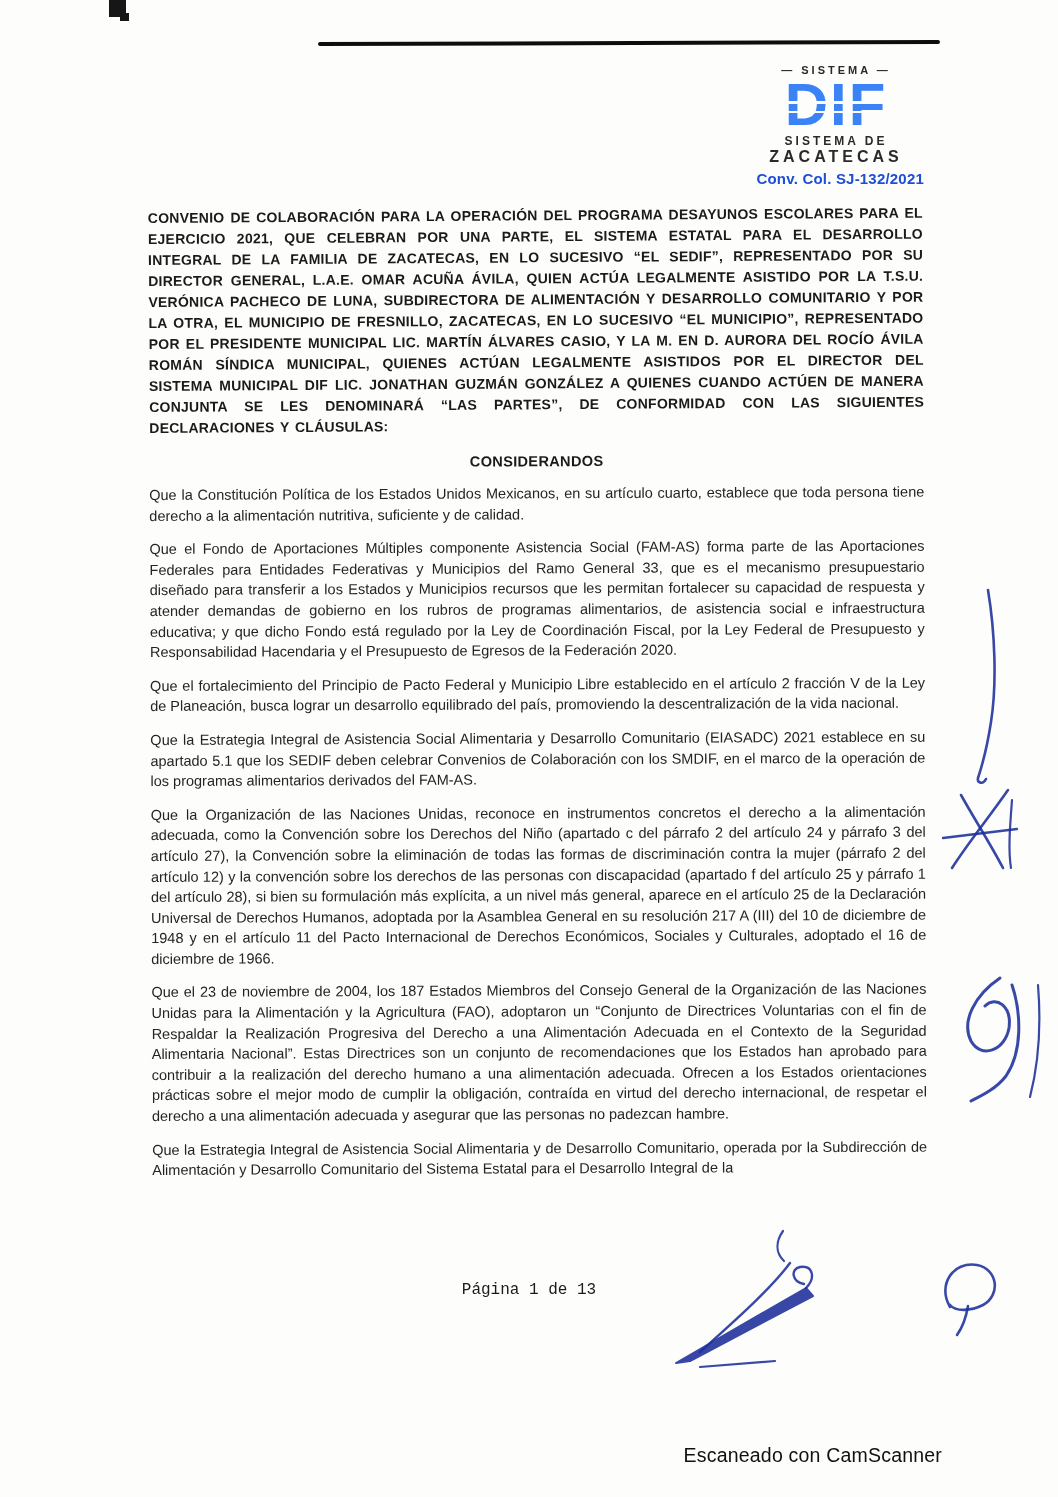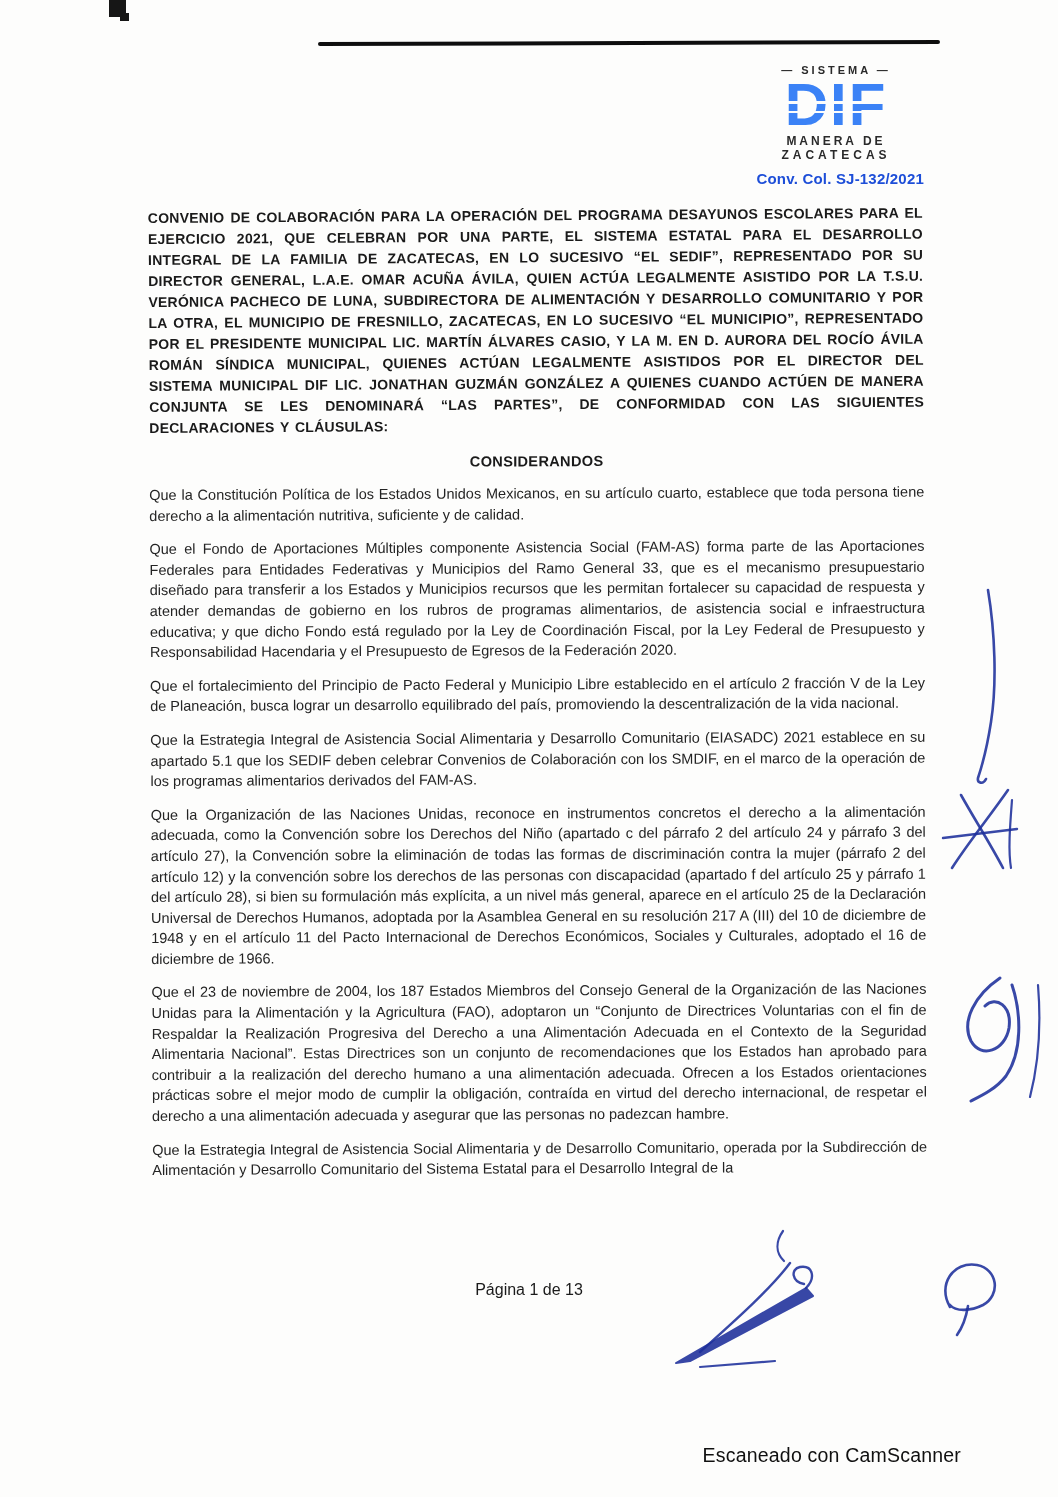--- a/index.html
+++ b/index.html
@@ -28,21 +28,21 @@
     position:relative; font-size:60px; font-weight:800; letter-spacing:2px;
     line-height:0.92; color:#3b82f6; margin-top:1px;
   }
   .logo-dif::before {
     content:""; position:absolute; left:6px; right:6px; top:44%; height:3px; background:#fdfdfc;
   }
   .logo-dif::after {
     content:""; position:absolute; left:6px; right:6px; top:62%; height:2px; background:#fdfdfc;
   }
   .logo-estado { font-size:12px; font-weight:700; letter-spacing:3px; margin-top:2px; white-space:nowrap; }
-  .logo-zacatecas { font-size:12px; font-weight:700; letter-spacing:4px; white-space:nowrap; }
+  .logo-zacatecas { font-size:16px; font-weight:700; letter-spacing:4px; white-space:nowrap; }
   .conv-ref {
     position:absolute; top:170px; right:134px;
     font-size:15px; font-weight:700; color:#1d4ed8; letter-spacing:0.2px;
   }
 
   
   .content {
     position:absolute; left:148px; top:207px; width:775px;
     transform:rotate(-0.25deg); transform-origin:left top;
   }
@@ -59,26 +59,26 @@
     transform:rotate(-0.15deg);
   }
   .content h3.heading {
     margin:0 0 14px 0; text-align:center;
     font-size:14.6px; font-weight:700; color:#1a1a1a; letter-spacing:0.3px;
   }
 
   .page-footer {
     position:absolute; left:0; right:0; top:1281px;
     text-align:center;
-    font-family:Liberation Sans, sans-serif;
+    font-family:Liberation Mono, monospace;
     font-size:16px; color:#1b1b1b;
   }
 
   .camscanner {
-    position:absolute; top:1444px; right:97px;
+    position:absolute; top:1444px; right:116px;
     font-size:19.5px; color:#101010; letter-spacing:0.2px;
   }
 
   .signatures {
     position:absolute; left:0; top:0; width:1058px; height:1497px;
     pointer-events:none;
   }
   .signatures path { opacity:0.88; }
 </style>
 </head>
@@ -86,21 +86,21 @@
 
 <div class="page">
 
   <div class="sq1"></div>
   <div class="sq2"></div>
   <div class="top-line"></div>
 
   <div class="logo-block">
     <div class="logo-sistema">— SISTEMA —</div>
     <div class="logo-dif">DIF</div>
-    <div class="logo-estado">MANERA DE</div>
+    <div class="logo-estado">SISTEMA DE</div>
     <div class="logo-zacatecas">ZACATECAS</div>
   </div>
 
   <div class="conv-ref">Conv. Col. SJ-132/2021</div>
 
   <div class="content">
     <p class="title">CONVENIO DE COLABORACIÓN PARA LA OPERACIÓN DEL PROGRAMA DESAYUNOS ESCOLARES PARA EL EJERCICIO 2021, QUE CELEBRAN POR UNA PARTE, EL SISTEMA ESTATAL PARA EL DESARROLLO INTEGRAL DE LA FAMILIA DE ZACATECAS, EN LO SUCESIVO “EL SEDIF”, REPRESENTADO POR SU DIRECTOR GENERAL, L.A.E. OMAR ACUÑA ÁVILA, QUIEN ACTÚA LEGALMENTE ASISTIDO POR LA T.S.U. VERÓNICA PACHECO DE LUNA, SUBDIRECTORA DE ALIMENTACIÓN Y DESARROLLO COMUNITARIO Y POR LA OTRA, EL MUNICIPIO DE FRESNILLO, ZACATECAS, EN LO SUCESIVO “EL MUNICIPIO”, REPRESENTADO POR EL PRESIDENTE MUNICIPAL LIC. MARTÍN ÁLVARES CASIO, Y LA M. EN D. AURORA DEL ROCÍO ÁVILA ROMÁN SÍNDICA MUNICIPAL, QUIENES ACTÚAN LEGALMENTE ASISTIDOS POR EL DIRECTOR DEL SISTEMA MUNICIPAL DIF LIC. JONATHAN GUZMÁN GONZÁLEZ A QUIENES CUANDO ACTÚEN DE MANERA CONJUNTA SE LES DENOMINARÁ “LAS PARTES”, DE CONFORMIDAD CON LAS SIGUIENTES DECLARACIONES Y CLÁUSULAS:</p>
     <h3 class="heading">CONSIDERANDOS</h3>
     <p>Que la Constitución Política de los Estados Unidos Mexicanos, en su artículo cuarto, establece que toda persona tiene derecho a la alimentación nutritiva, suficiente y de calidad.</p>
     <p>Que el Fondo de Aportaciones Múltiples componente Asistencia Social (FAM-AS) forma parte de las Aportaciones Federales para Entidades Federativas y Municipios del Ramo General 33, que es el mecanismo presupuestario diseñado para transferir a los Estados y Municipios recursos que les permitan fortalecer su capacidad de respuesta y atender demandas de gobierno en los rubros de programas alimentarios, de asistencia social e infraestructura educativa; y que dicho Fondo está regulado por la Ley de Coordinación Fiscal, por la Ley Federal de Presupuesto y Responsabilidad Hacendaria y el Presupuesto de Egresos de la Federación 2020.</p>

